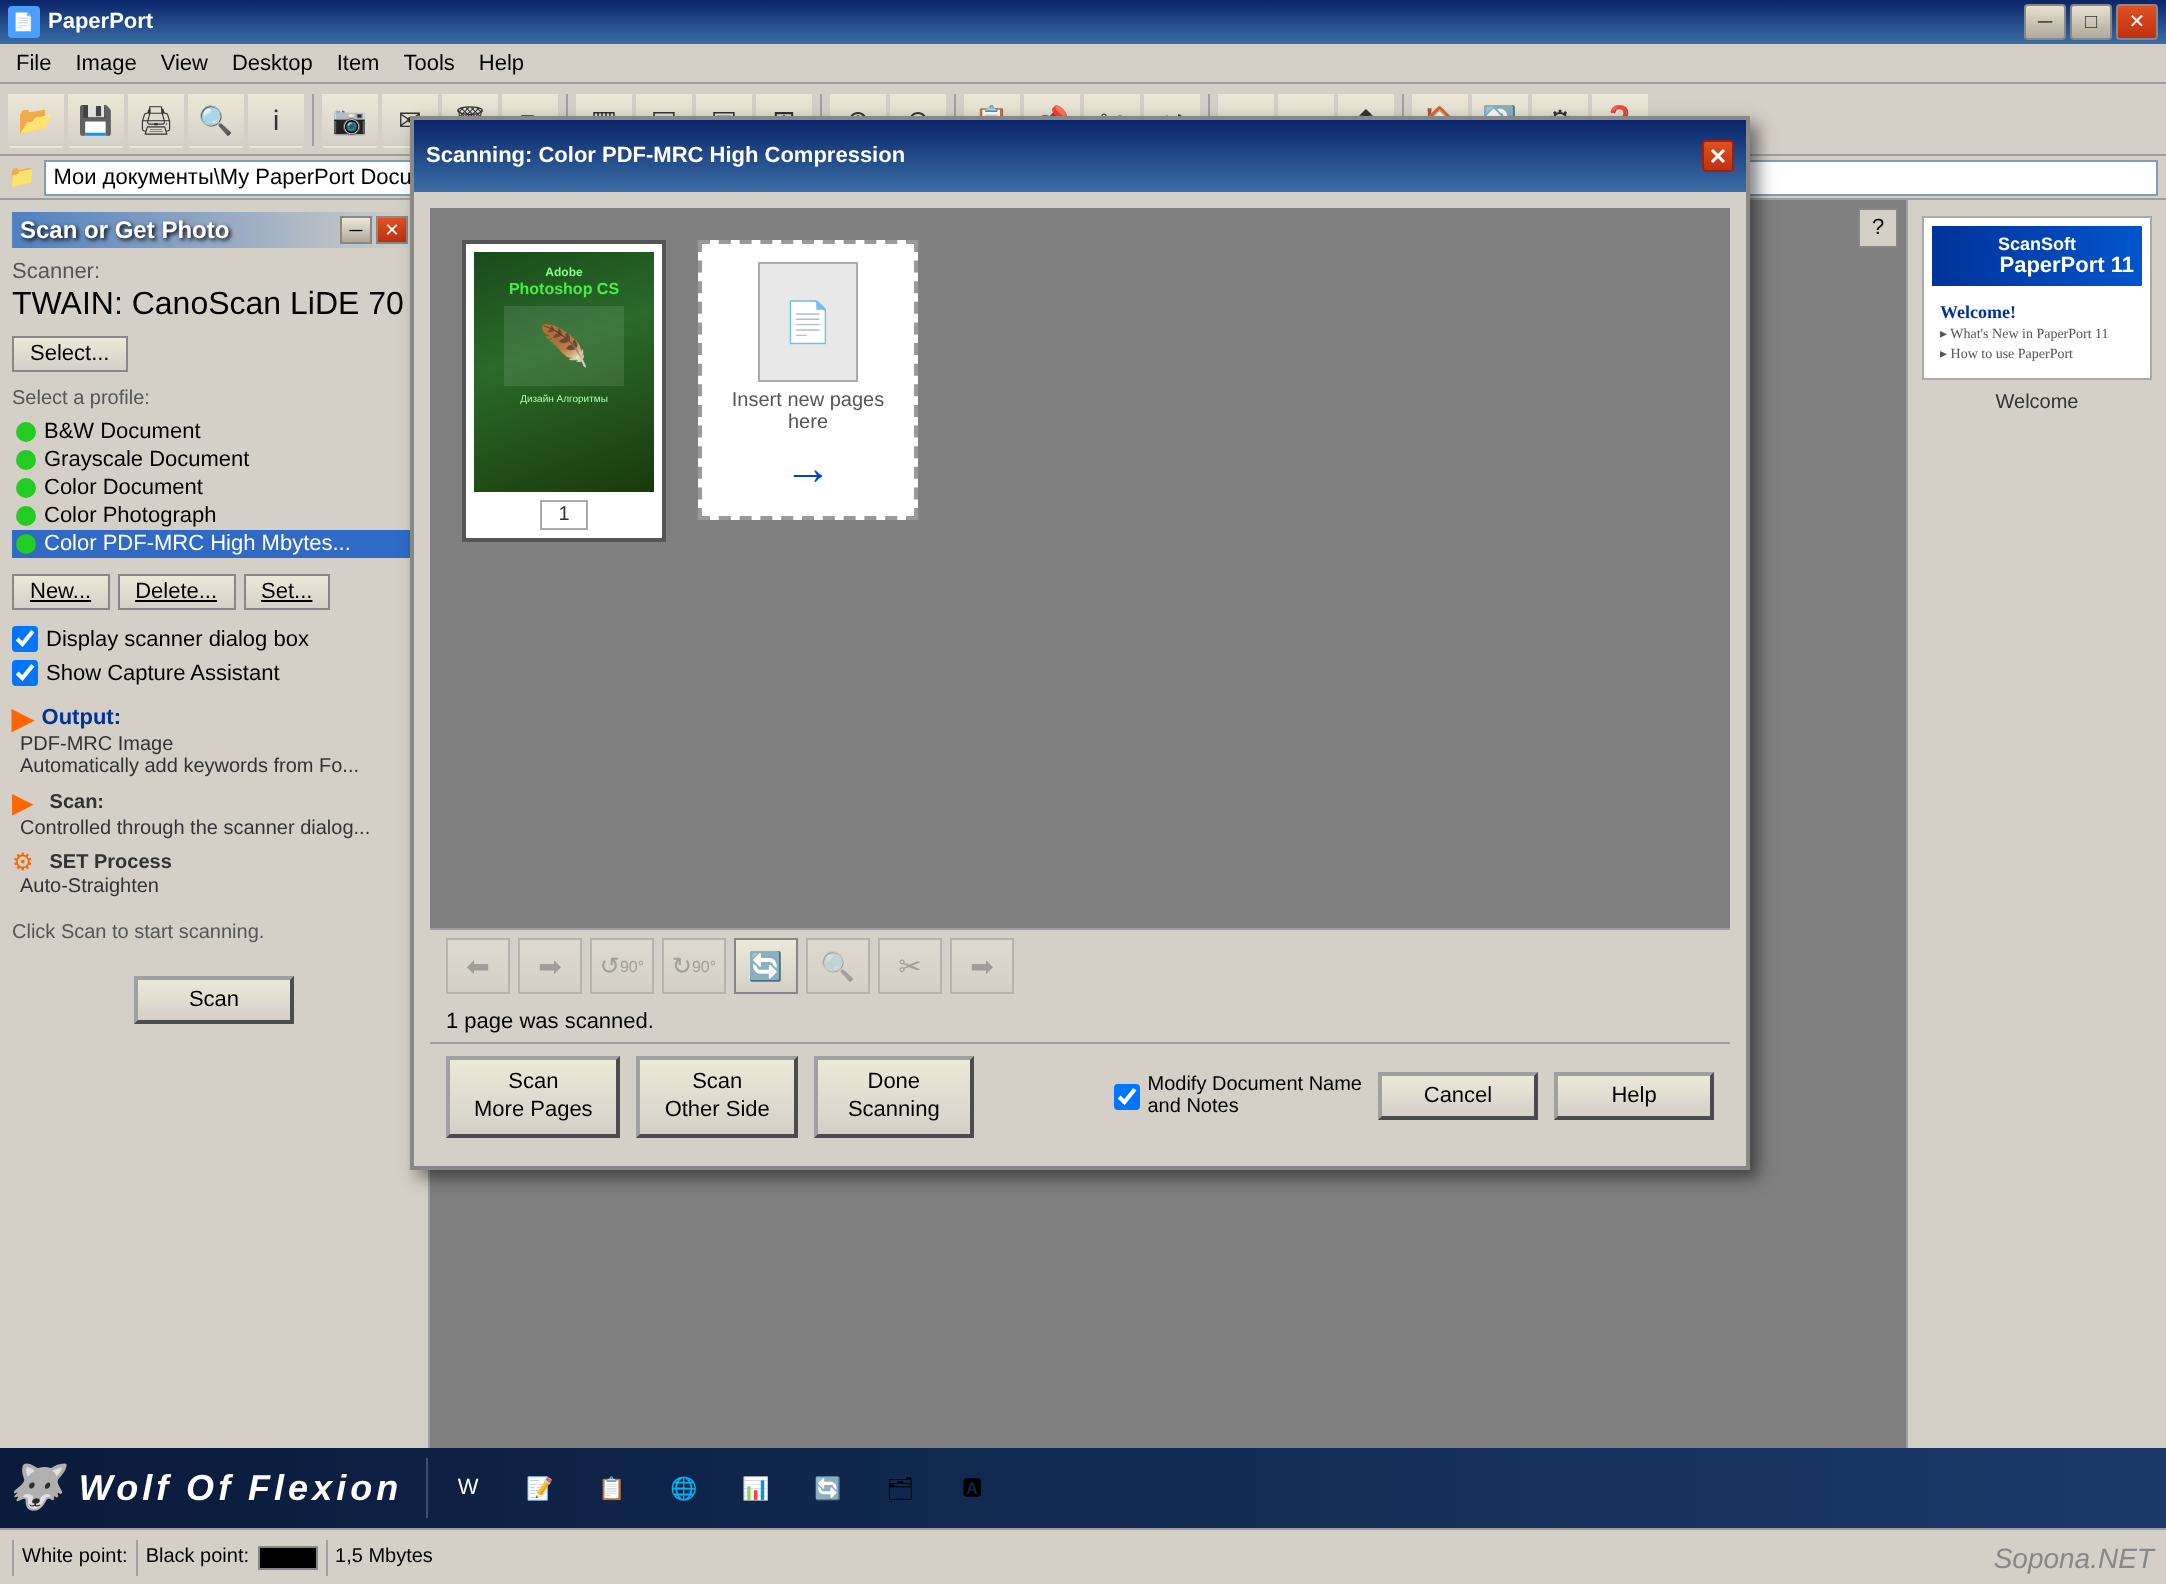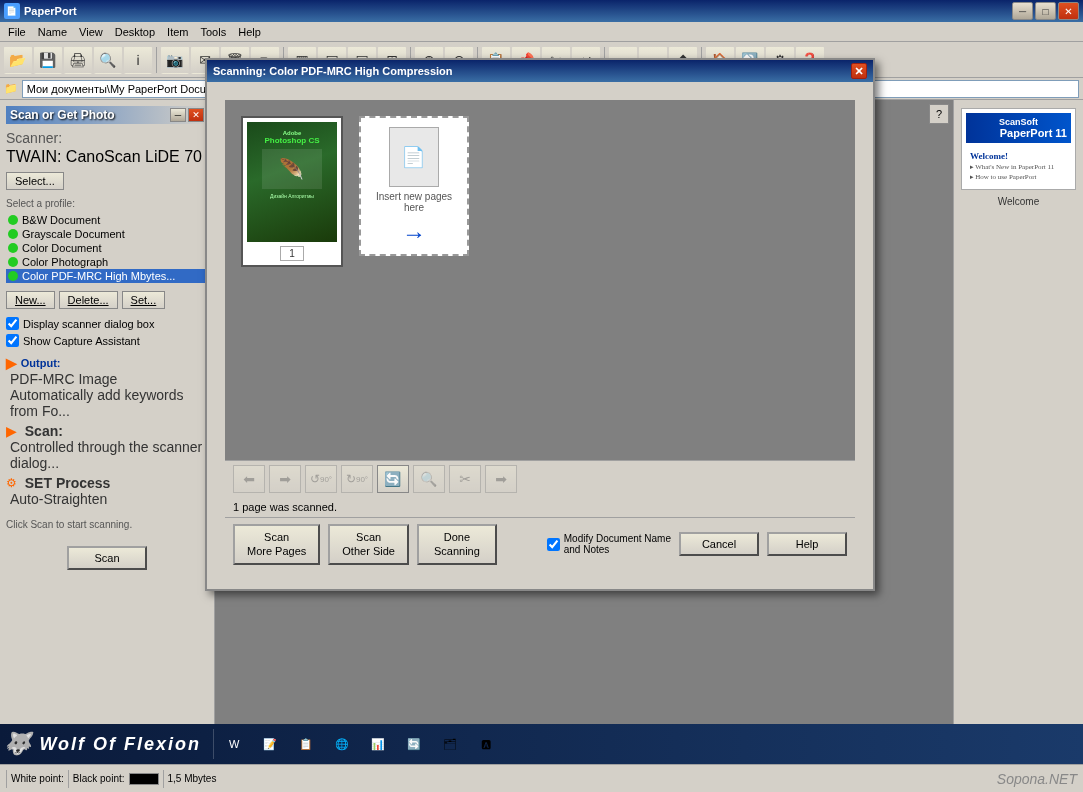--- a/index.html
+++ b/index.html
@@ -22,34 +22,34 @@
     .toolbar-sep { width: 1px; height: 26px; background: #a0a0a0; margin: 0 2px; }
     .tool-btn { width: 28px; height: 28px; background: linear-gradient(to bottom, #ece9d8, #d4d0c8); border: 1px solid transparent; border-radius: 2px; display: flex; align-items: center; justify-content: center; cursor: pointer; font-size: 14px; color: #333; }
 
     
     .address-bar { background: #d4d0c8; height: 22px; display: flex; align-items: center; padding: 2px 4px; border-bottom: 1px solid #a0a0a0; }
     .address-label { font-size: 11px; color: #333; padding-right: 4px; }
     .address-input { flex: 1; height: 18px; background: white; border: 1px solid #7f9db9; padding: 0 4px; font-size: 11px; }
 
     
     .left-panel { width: 215px; background: #d4d0c8; border-right: 1px solid #a0a0a0; padding: 6px; overflow: hidden; flex-shrink: 0; }
-    .scanner-label { font-size: 14px; color: #555; margin-bottom: 2px; }
+    .scanner-label { font-size: 11px; color: #555; margin-bottom: 2px; }
     .scanner-name { font-size: 16px; color: #000; margin-bottom: 6px; }
     .select-btn { background: linear-gradient(to bottom, #ece9d8, #d4d0c8); border: 1px solid #888; padding: 2px 8px; font-size: 11px; cursor: pointer; margin-bottom: 8px; }
     .profile-label { font-size: 10px; color: #555; margin-bottom: 4px; }
     .profile-item { display: flex; align-items: center; gap: 4px; padding: 1px 2px; font-size: 11px; cursor: pointer; }
     .profile-item.selected { background: #316ac5; color: white; }
     .dot { width: 10px; height: 10px; border-radius: 50%; background: #22cc22; flex-shrink: 0; }
     .panel-buttons { display: flex; gap: 4px; margin: 8px 0; }
     .panel-btn { background: linear-gradient(to bottom, #ece9d8, #d4d0c8); border: 1px solid #888; padding: 2px 8px; font-size: 11px; cursor: pointer; text-decoration: underline; }
     .checkbox-item { display: flex; align-items: center; gap: 4px; font-size: 11px; margin-bottom: 4px; }
     .output-section { margin-top: 8px; }
     .output-header { display: flex; align-items: center; gap: 4px; font-size: 11px; font-weight: bold; color: #003399; }
     .output-arrow { color: #ff6600; font-size: 14px; }
-    .output-text { font-size: 14px; color: #333; margin-left: 4px; }
+    .output-text { font-size: 10px; color: #333; margin-left: 4px; }
     .scan-btn-wrap { display: flex; justify-content: center; margin-top: 16px; }
     .scan-btn { background: linear-gradient(to bottom, #ece9d8, #d4d0c8); border: 2px outset #a0a0a0; padding: 4px 24px; font-size: 11px; cursor: pointer; min-width: 80px; }
 
     
     .content-area { flex: 1; background: #808080; padding: 4px; display: flex; gap: 8px; overflow: hidden; position: relative; }
     .thumbnail { background: white; border: 1px solid #aaa; display: flex; flex-direction: column; align-items: center; padding: 4px; cursor: pointer; }
 
     
     .right-panel { width: 130px; background: #d4d0c8; border-left: 1px solid #a0a0a0; padding: 8px 4px; display: flex; flex-direction: column; align-items: center; }
     .welcome-card { background: white; border: 1px solid #aaa; width: 115px; padding: 4px; }
@@ -59,23 +59,23 @@
 
     
     .status-bar { position: absolute; bottom: 0; left: 0; right: 0; height: 28px; background: #d4d0c8; border-top: 1px solid #a0a0a0; display: flex; align-items: center; padding: 0 6px; gap: 8px; font-size: 11px; }
     .status-sep { width: 1px; height: 18px; background: #a0a0a0; }
 
     
     .taskbar { position: absolute; bottom: 28px; left: 0; right: 0; height: 40px; background: linear-gradient(to bottom, #1a3a6a, #0a1a3a); display: flex; align-items: center; padding: 0 4px; gap: 4px; }
     .taskbar-icon { width: 32px; height: 32px; display: flex; align-items: center; justify-content: center; cursor: pointer; border-radius: 4px; }
     .taskbar-sep { width: 1px; height: 30px; background: rgba(255,255,255,0.2); }
     .dialog { pointer-events: all; position: absolute; top: 58px; left: 205px; width: 670px; background: #d4d0c8; border: 2px solid #888; box-shadow: 4px 4px 8px rgba(0,0,0,0.5); }
-    .dialog-title-bar { background: linear-gradient(to bottom, #0a246a, #3a6ea5); color: white; height: 22px; display: flex; align-items: center; justify-content: space-between; padding: 0 6px; font-size: 11px; font-weight: bold; }
+    .dialog-title-bar { background: linear-gradient(to bottom, #0a246a, #3a6ea5); color: white; height: 36px; display: flex; align-items: center; justify-content: space-between; padding: 0 6px; font-size: 11px; font-weight: bold; }
     .dialog-close { width: 16px; height: 16px; background: linear-gradient(to bottom, #e05020, #c03010); color: white; border: 1px solid #a02010; border-radius: 2px; display: flex; align-items: center; justify-content: center; font-size: 11px; cursor: pointer; }
-    .dialog-content { padding: 18px; }
+    .dialog-content { padding: 8px; }
     .dialog-tool-btn { width: 32px; height: 28px; background: linear-gradient(to bottom, #ece9d8, #d4d0c8); border: 1px solid #888; display: flex; align-items: center; justify-content: center; cursor: pointer; font-size: 14px; color: #555; }
     .dialog-tool-btn.disabled { opacity: 0.4; cursor: default; }
     .dialog-btn { background: linear-gradient(to bottom, #ece9d8, #d4d0c8); border: 2px outset #a0a0a0; padding: 4px 12px; font-size: 11px; cursor: pointer; min-width: 80px; }
 
     
     .panel-header { background: linear-gradient(to right, #5080c0, #d4d0c8); display: flex; align-items: center; justify-content: space-between; padding: 2px 4px; margin-bottom: 6px; }
     .panel-header-title { font-size: 12px; font-weight: bold; color: white; text-shadow: 1px 1px 2px #000; }
     .panel-header-btns { display: flex; gap: 2px; }
     .ph-btn { width: 16px; height: 14px; background: linear-gradient(to bottom, #ece9d8, #b0a898); border: 1px solid #888; display: flex; align-items: center; justify-content: center; font-size: 9px; cursor: pointer; }
   </style>
@@ -89,21 +89,21 @@
   </div>
   <div class="title-bar-buttons">
     <div class="tb-btn">─</div>
     <div class="tb-btn">□</div>
     <div class="tb-btn close">✕</div>
   </div>
 </div>
 
 <div class="menu-bar">
   <span class="menu-item">File</span>
-  <span class="menu-item">Name</span>
+  <span class="menu-item">Image</span>
   <span class="menu-item">View</span>
   <span class="menu-item">Desktop</span>
   <span class="menu-item">Item</span>
   <span class="menu-item">Tools</span>
   <span class="menu-item">Help</span>
 </div>
 
 <div class="toolbar">
   <div class="tool-btn">📂</div>
   <div class="tool-btn">💾</div>

